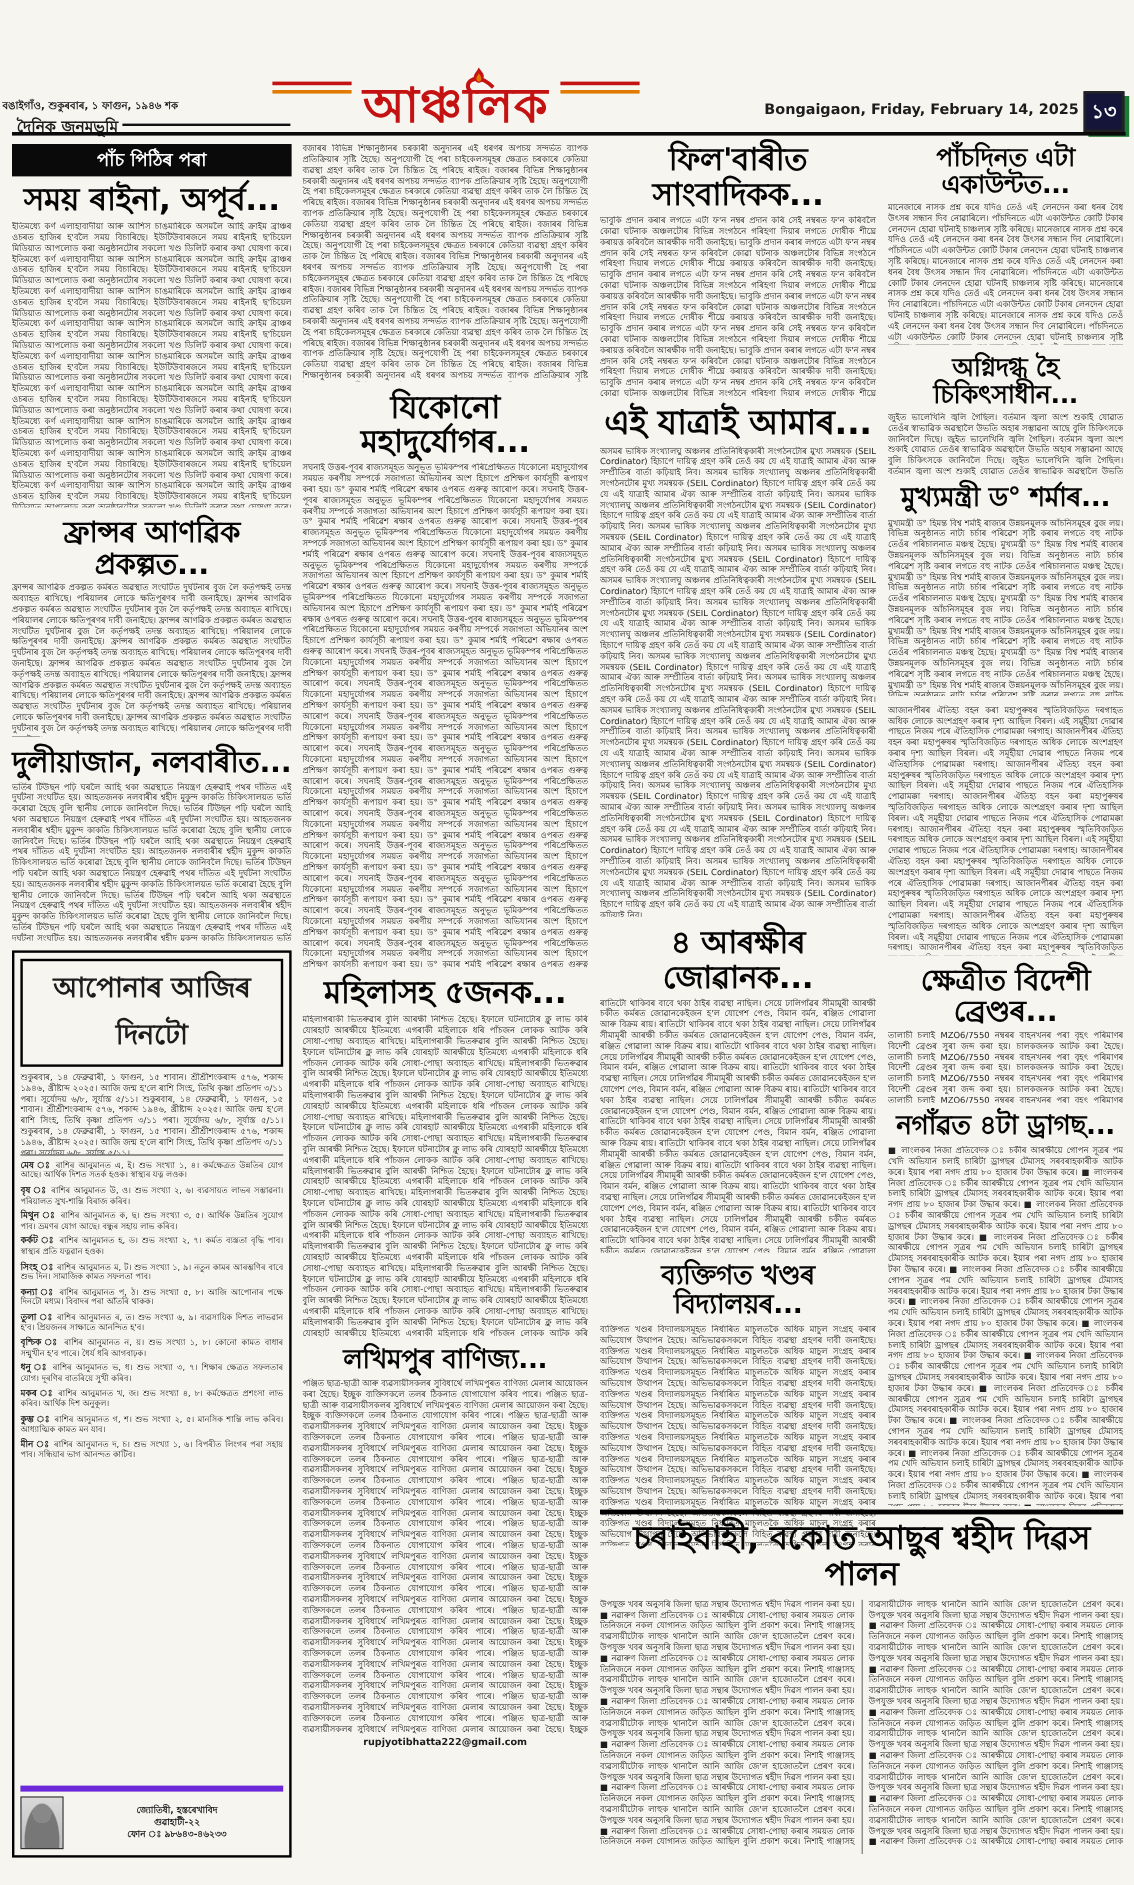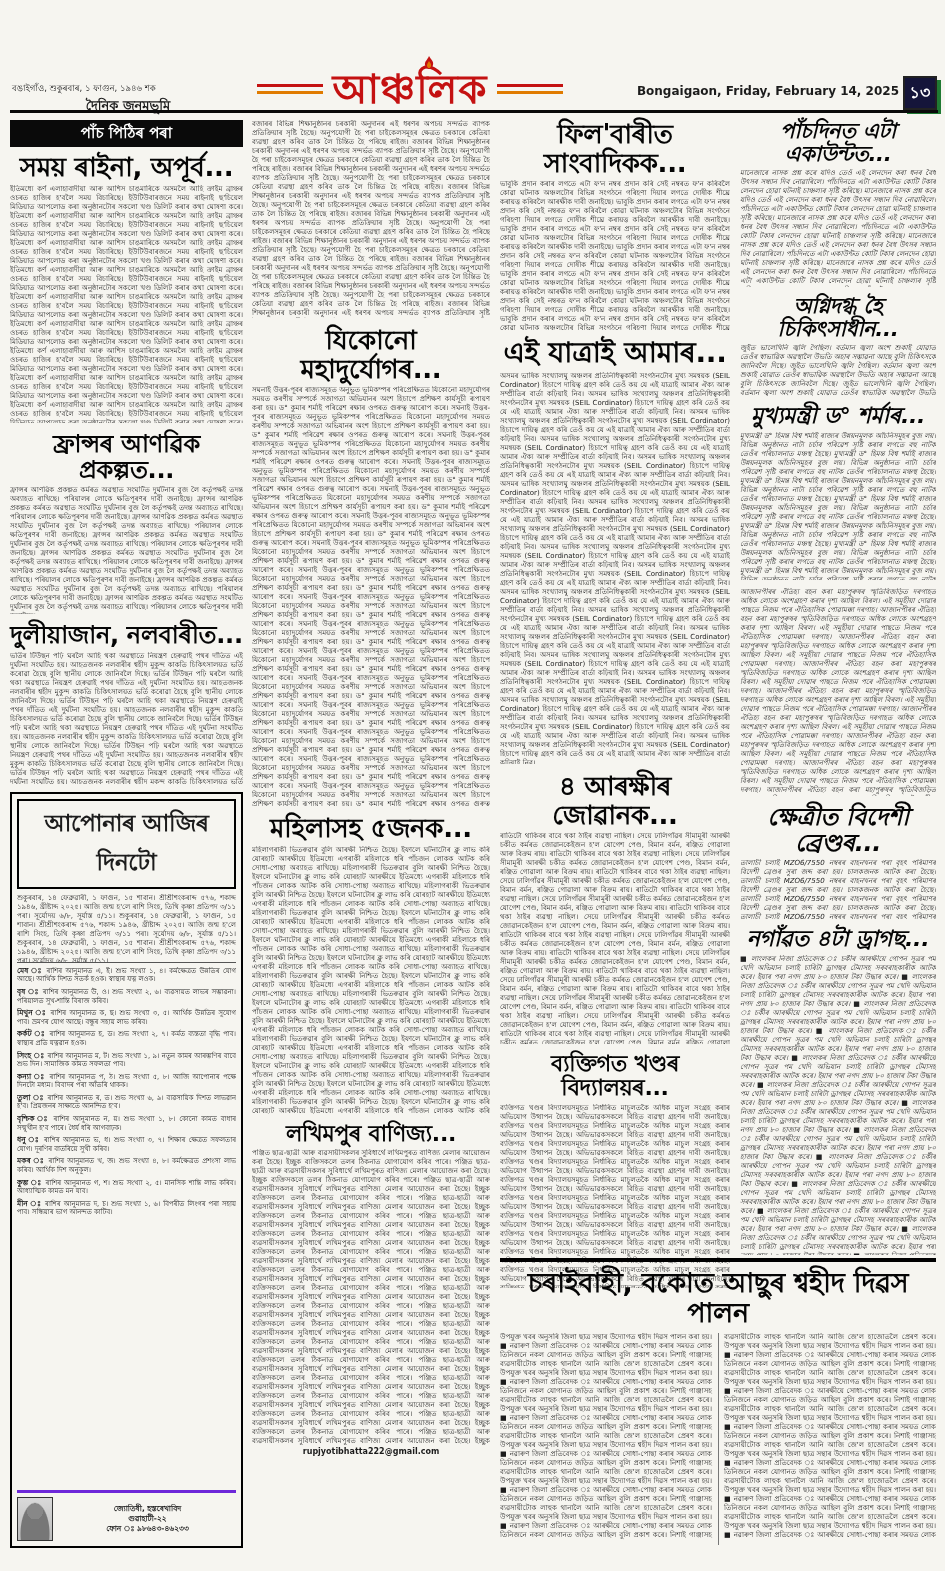--- a/index.html
+++ b/index.html
@@ -1,51 +1,51 @@
 <!DOCTYPE html>
 <html><head>
 <meta charset="utf-8">
 <style>
   html,body{margin:0;padding:0;background:#d8d8d4;font-family:"DejaVu Sans",sans-serif;}
   .page{position:relative;width:945px;height:1571px;margin:0 auto;background:#f6f5f0;color:#1c1c1c;overflow:hidden;}
   
-  .hdr-dateline-asm{position:absolute;left:12px;top:82px;width:230px;font-size:8.5px;font-weight:normal;}
-  .hdr-brand{position:absolute;left:14px;top:96px;width:228px;display:flex;align-items:center;gap:4px;flex-direction:column;}
+  .hdr-dateline-asm{position:absolute;left:2px;top:82px;width:230px;font-size:8.5px;font-weight:bold;}
+  .hdr-brand{position:absolute;left:14px;top:96px;width:228px;display:flex;align-items:center;gap:4px;}
   .hdr-brand .txt{font-size:13px;font-weight:bold;white-space:nowrap;}
   .dbl{flex:1;height:5px;border-top:2px solid #111;border-bottom:1px solid #111;}
-  .masthead{position:absolute;left:0;top:68px;width:760px;display:flex;justify-content:center;align-items:center;gap:10px;pointer-events:none;padding-left:30px;}
+  .masthead{position:absolute;left:0;top:68px;width:760px;display:flex;justify-content:center;align-items:flex-start;gap:10px;pointer-events:none;}
   .mast-lines{width:66px;display:flex;flex-direction:column;gap:4px;}
   .mast-lines i{display:block;height:3px;}
   .mast-lines .r{background:#c41111;}
   .mast-lines .o{background:#e07b00;}
   .mast-title{font-size:40px;line-height:42px;font-weight:bold;color:#c41111;letter-spacing:1px;position:relative;}
   .flame{position:absolute;top:-12px;left:58%;}
   .hdr-eng{position:absolute;right:46px;top:84px;font-size:12px;font-weight:bold;text-align:right;}
   .pagebox{position:absolute;right:8px;top:76px;width:30px;height:30px;background:#15153a;border:2px solid #222;color:#fff;font-size:16px;font-weight:bold;display:flex;align-items:center;justify-content:center;box-shadow:4px 4px 0 #1f7a33;}
   .hdr-rule{position:absolute;left:10px;top:110px;width:928px;height:3px;background:#0a0a0a;}
   
   .col{position:absolute;top:120px;}
   .col1{left:10px;width:233px;}
   .col2{left:252px;width:238px;}
   .col3{left:500px;width:230px;}
-  .col4{left:740px;width:196px;font-style:italic;}
+  .col4{left:740px;width:196px;}
   .sec-banner{background:#0a0a0a;color:#fff;text-align:center;font-size:15px;font-weight:bold;padding:1px 0;margin-bottom:6px;}
   .art{margin-bottom:8px;}
   .hl{font-weight:bold;color:#050505;text-align:center;line-height:1.1;letter-spacing:-0.3px;margin:0 0 3px 0;}
   .hl.s28{font-size:28px;} .hl.s26{font-size:26px;} .hl.s24{font-size:24px;} .hl.s22{font-size:22px;} .hl.s21{font-size:21px;}
   .body-txt{font-size:7px;line-height:9px;text-align:justify;overflow:hidden;color:#222;}
   .email-line{font-size:8px;font-weight:bold;text-align:center;margin-top:2px;}
   
   .horo{border:2px solid #000;box-shadow:0 0 0 1px #f6f5f0 inset;padding:5px;display:flex;flex-direction:column;}
   .horo-title{border:2px solid #000;text-align:center;font-size:23px;font-weight:bold;padding:4px 0;margin-bottom:5px;letter-spacing:-0.3px;}
   .horo-intro{font-size:7px;line-height:9px;text-align:justify;border-bottom:1px solid #555;padding-bottom:4px;margin-bottom:4px;overflow:hidden;height:64px;}
   .horo-list{flex:1;overflow:hidden;}
   .sign{font-size:6.8px;line-height:8.6px;text-align:justify;margin-bottom:4px;}
   .sign b{font-size:7.5px;}
-  .horo-foot{display:flex;gap:6px;align-items:center;border-top:3px solid #6d28d9;padding-top:4px;margin-top:3px;}
+  .horo-foot{display:flex;gap:6px;align-items:center;border-top:5px solid #6d28d9;padding-top:4px;margin-top:3px;}
   .photo{width:34px;height:42px;border:1px solid #333;background:
     radial-gradient(circle at 50% 32%, #888 0 8px, transparent 8px),
     radial-gradient(ellipse at 50% 85%, #777 0 14px, transparent 15px),
     linear-gradient(#d9d9d9,#bdbdbd);}
   .contact{flex:1;text-align:center;}
   .contact div{font-size:7.5px;font-weight:bold;line-height:10px;}
   
   .banner{position:absolute;left:500px;top:1258px;width:436px;border-top:4px solid #000;padding-top:4px;}
   .banner .hl{font-size:27px;margin:2px 0 6px 0;}
   .banner-body{height:212px;column-count:2;column-gap:12px;column-rule:1px solid #777;font-size:7px;line-height:9px;text-align:justify;overflow:hidden;}

